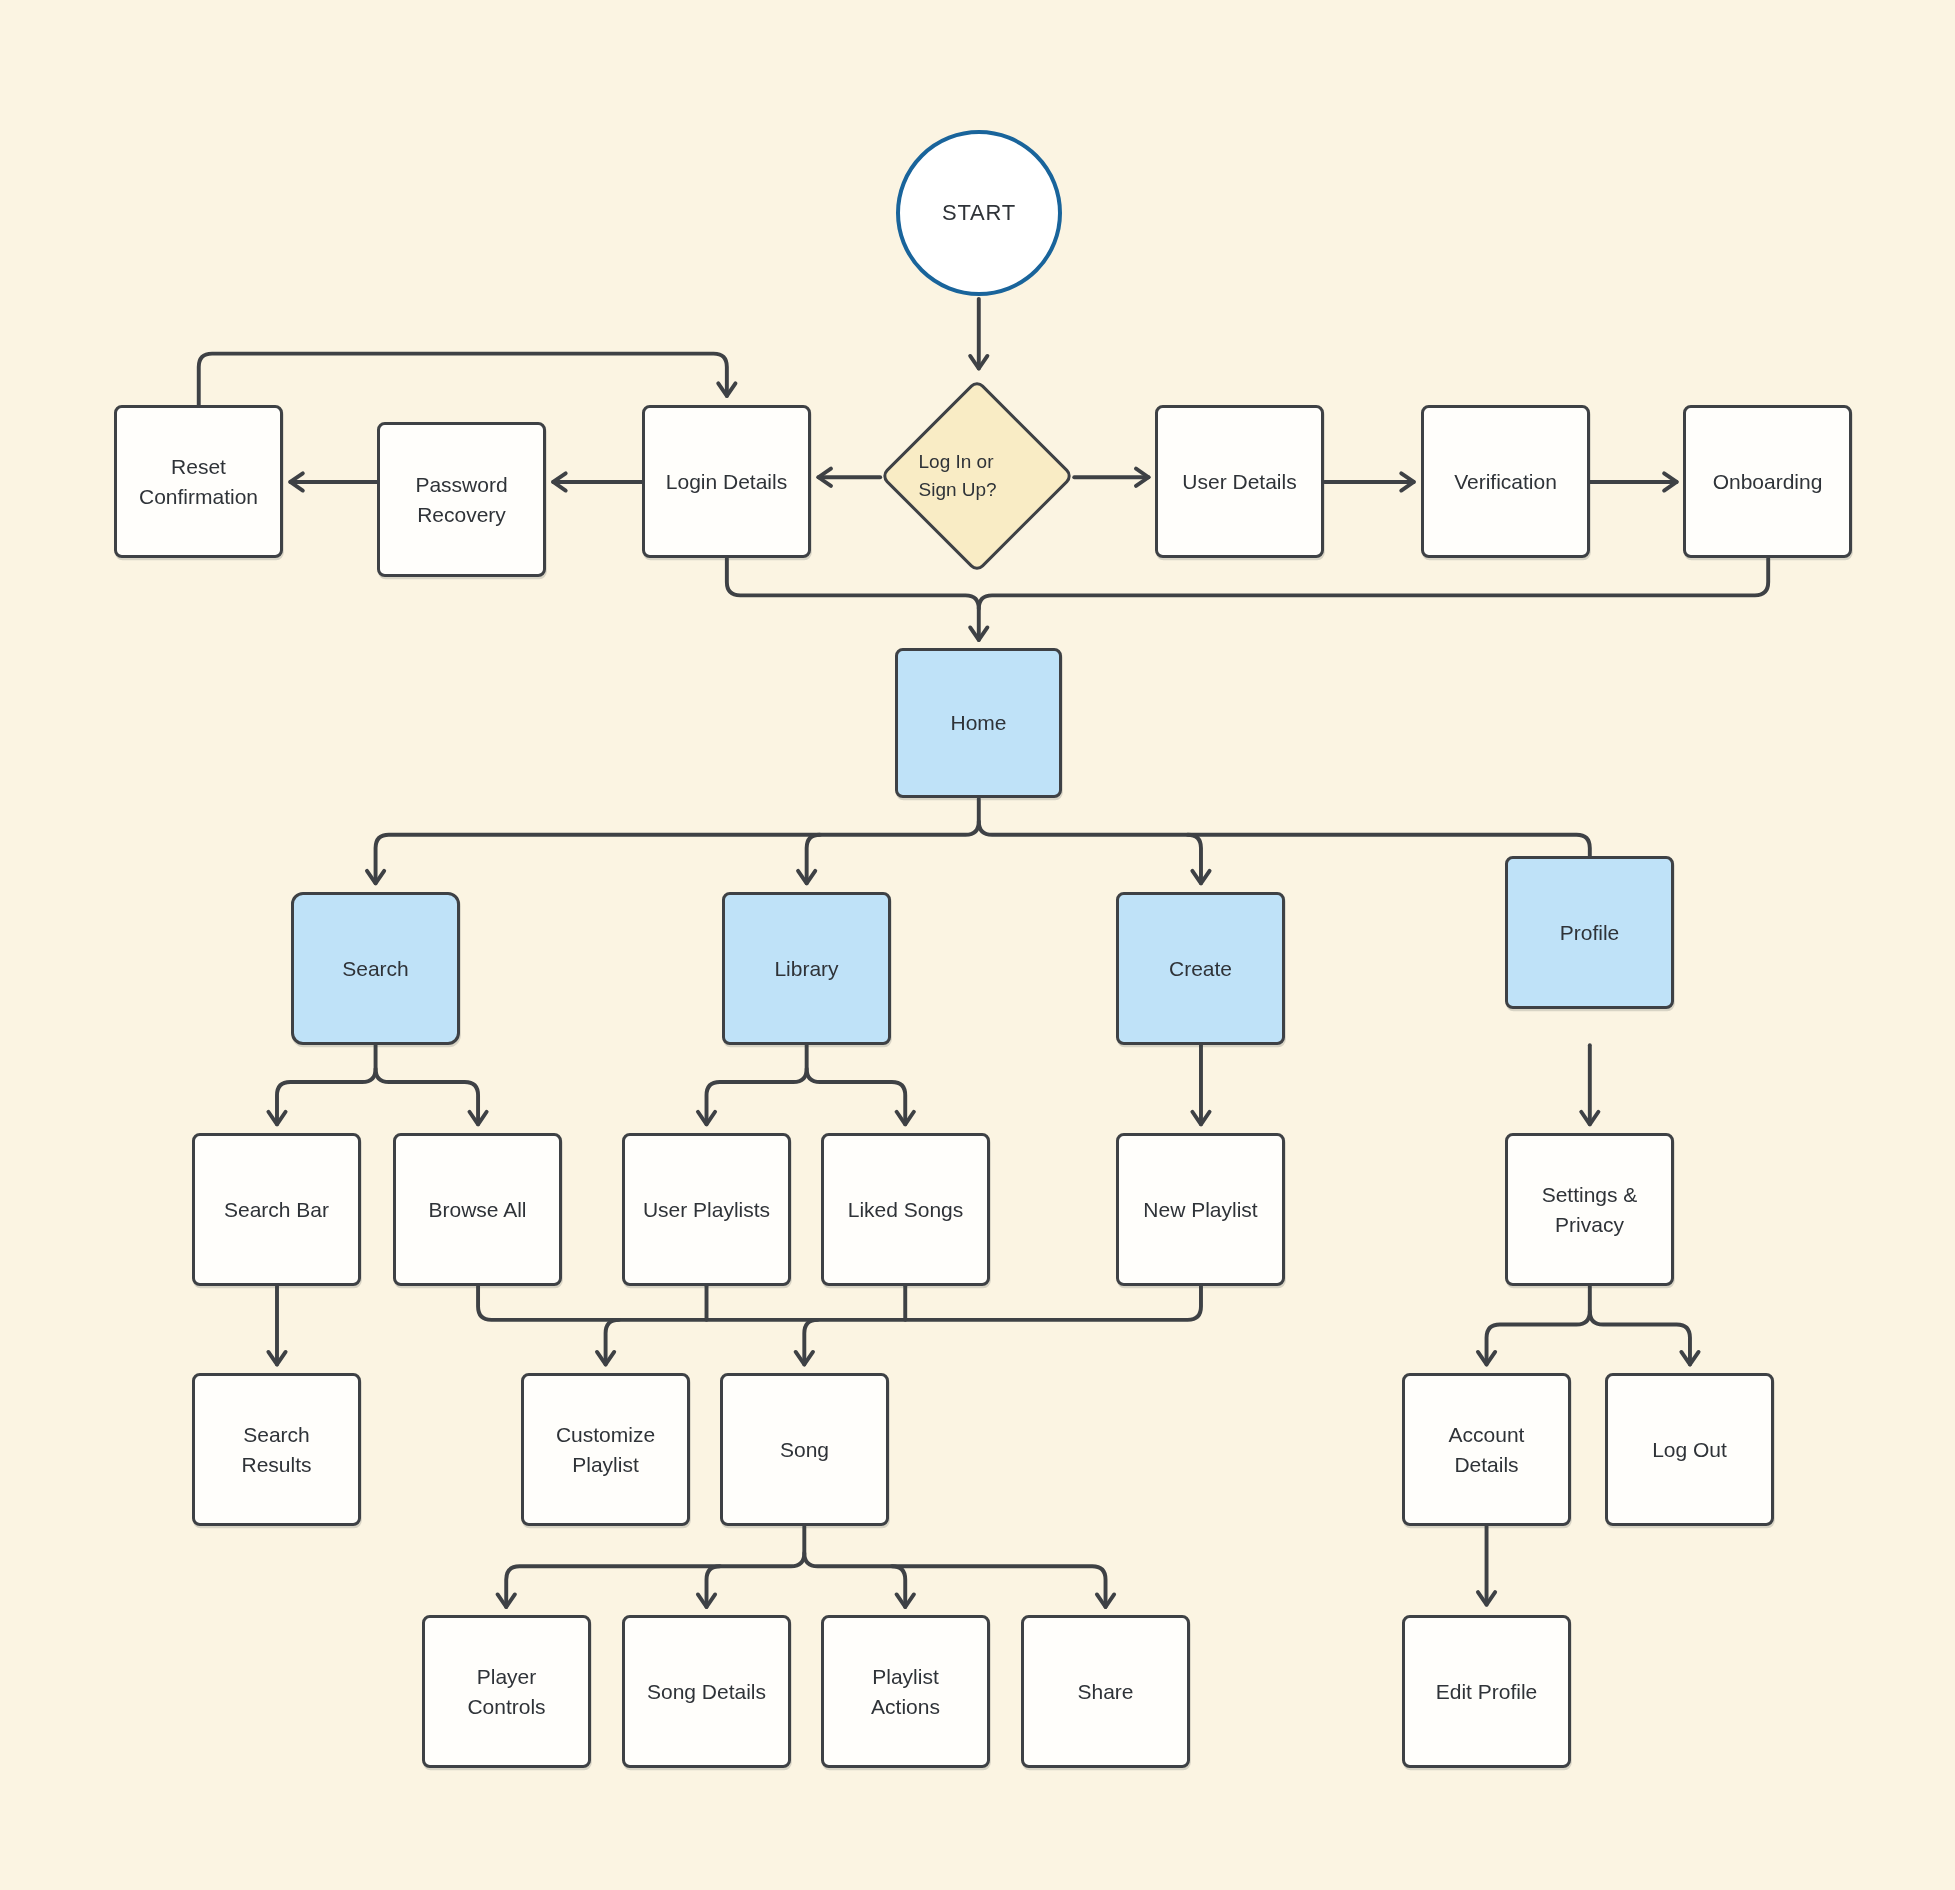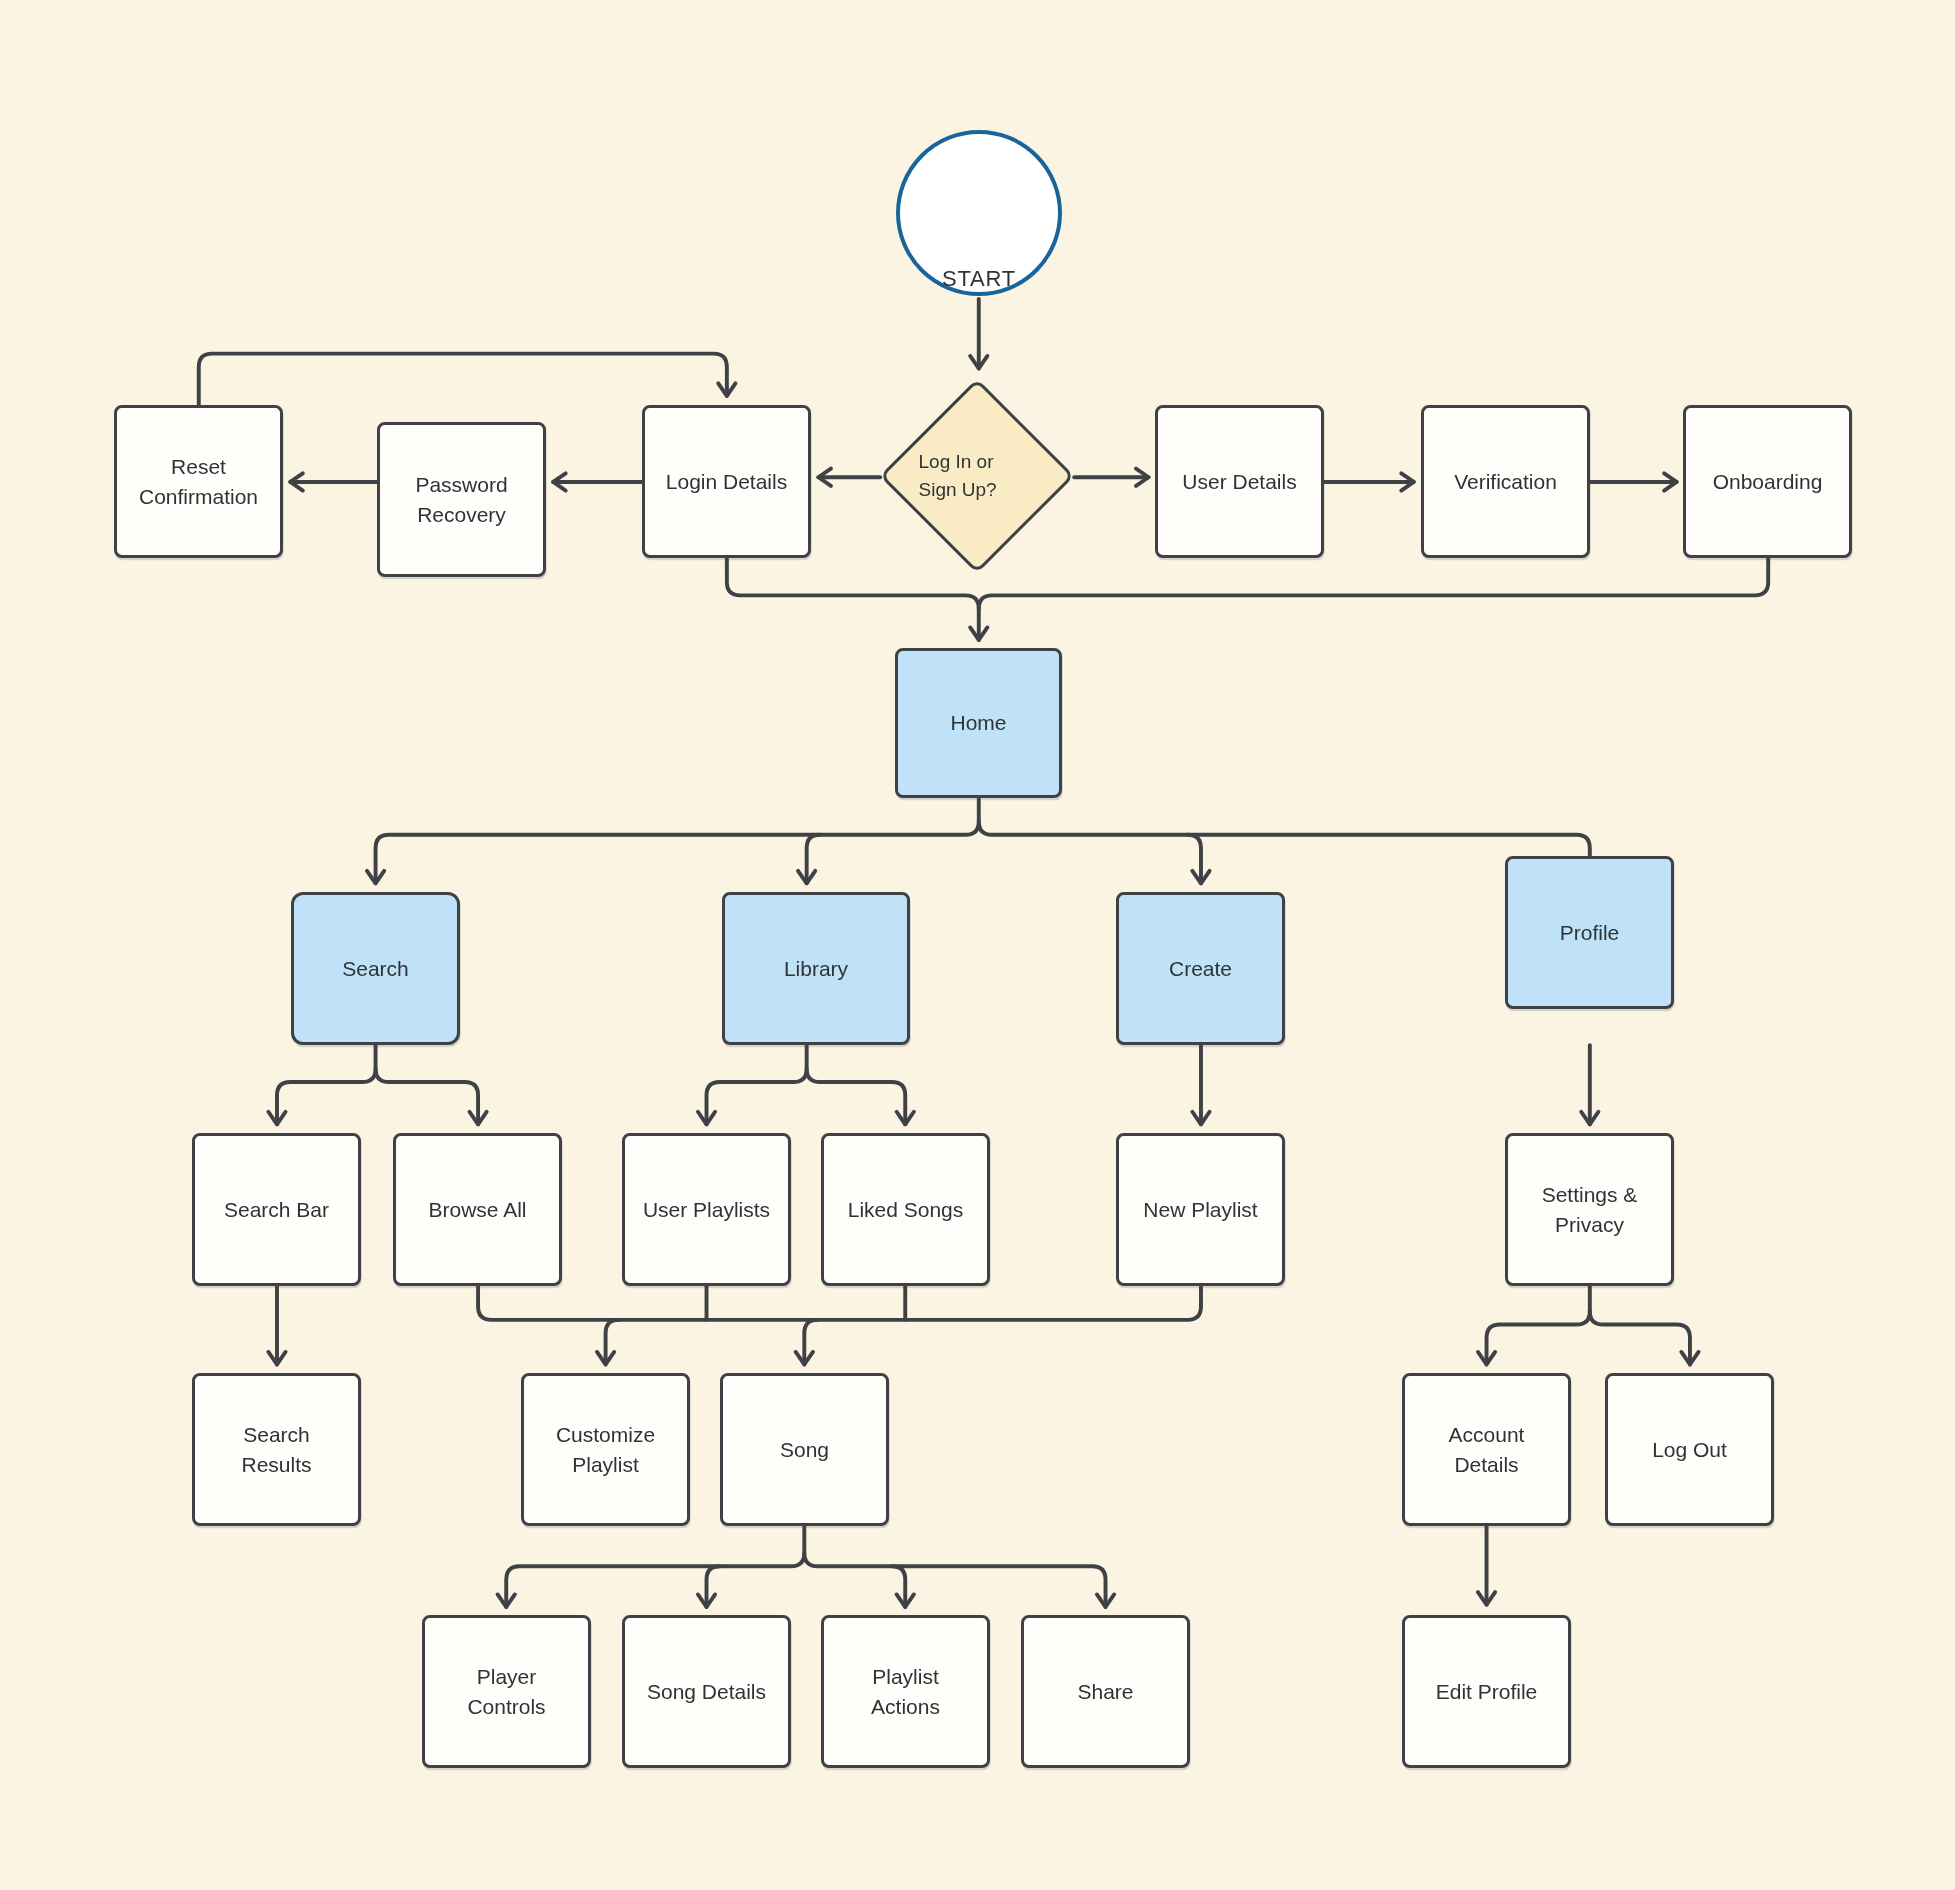--- a/index.html
+++ b/index.html
@@ -26,21 +26,21 @@
     box-shadow:0.8px 2.3px 0 rgba(62,65,69,0.18);
   }
   .node--blue{background:#bfe2f8;}
   .start-circle{
     position:absolute;
     box-sizing:border-box;
     width:166px;height:166px;
     background:#ffffff;
     border:4.7px solid #19649b;
     border-radius:50%;
-    display:flex;align-items:flex-end;justify-content:center;
+    display:flex;align-items:center;justify-content:center;
     font-size:22px;letter-spacing:0.8px;
     z-index:2;
   }
   .decision{position:absolute;width:196px;height:196px;z-index:2;}
   .decision-shape{
     position:absolute;left:50%;top:50%;
     width:138px;height:138px;
     margin:-69px 0 0 -69px;
     background:#f9ecc5;
     border:3.9px solid #3e4145;
@@ -156,21 +156,21 @@
     <span>Onboarding</span>
   </div>
 
   <div class="node node--blue" style="left:895px;top:648px;width:167px;height:150px;">
     <span>Home</span>
   </div>
 
   <div class="node node--blue" style="left:291px;top:892px;width:169px;height:153px;border-radius:12px;">
     <span>Search</span>
   </div>
-  <div class="node node--blue" style="left:722px;top:892px;width:188px;height:153px;">
+  <div class="node node--blue" style="left:722px;top:892px;width:169px;height:153px;">
     <span>Library</span>
   </div>
   <div class="node node--blue" style="left:1116px;top:892px;width:169px;height:153px;">
     <span>Create</span>
   </div>
   <div class="node node--blue" style="left:1505px;top:856px;width:169px;height:153px;">
     <span>Profile</span>
   </div>
 
   <div class="node" style="left:192px;top:1133px;width:169px;height:153px;">

